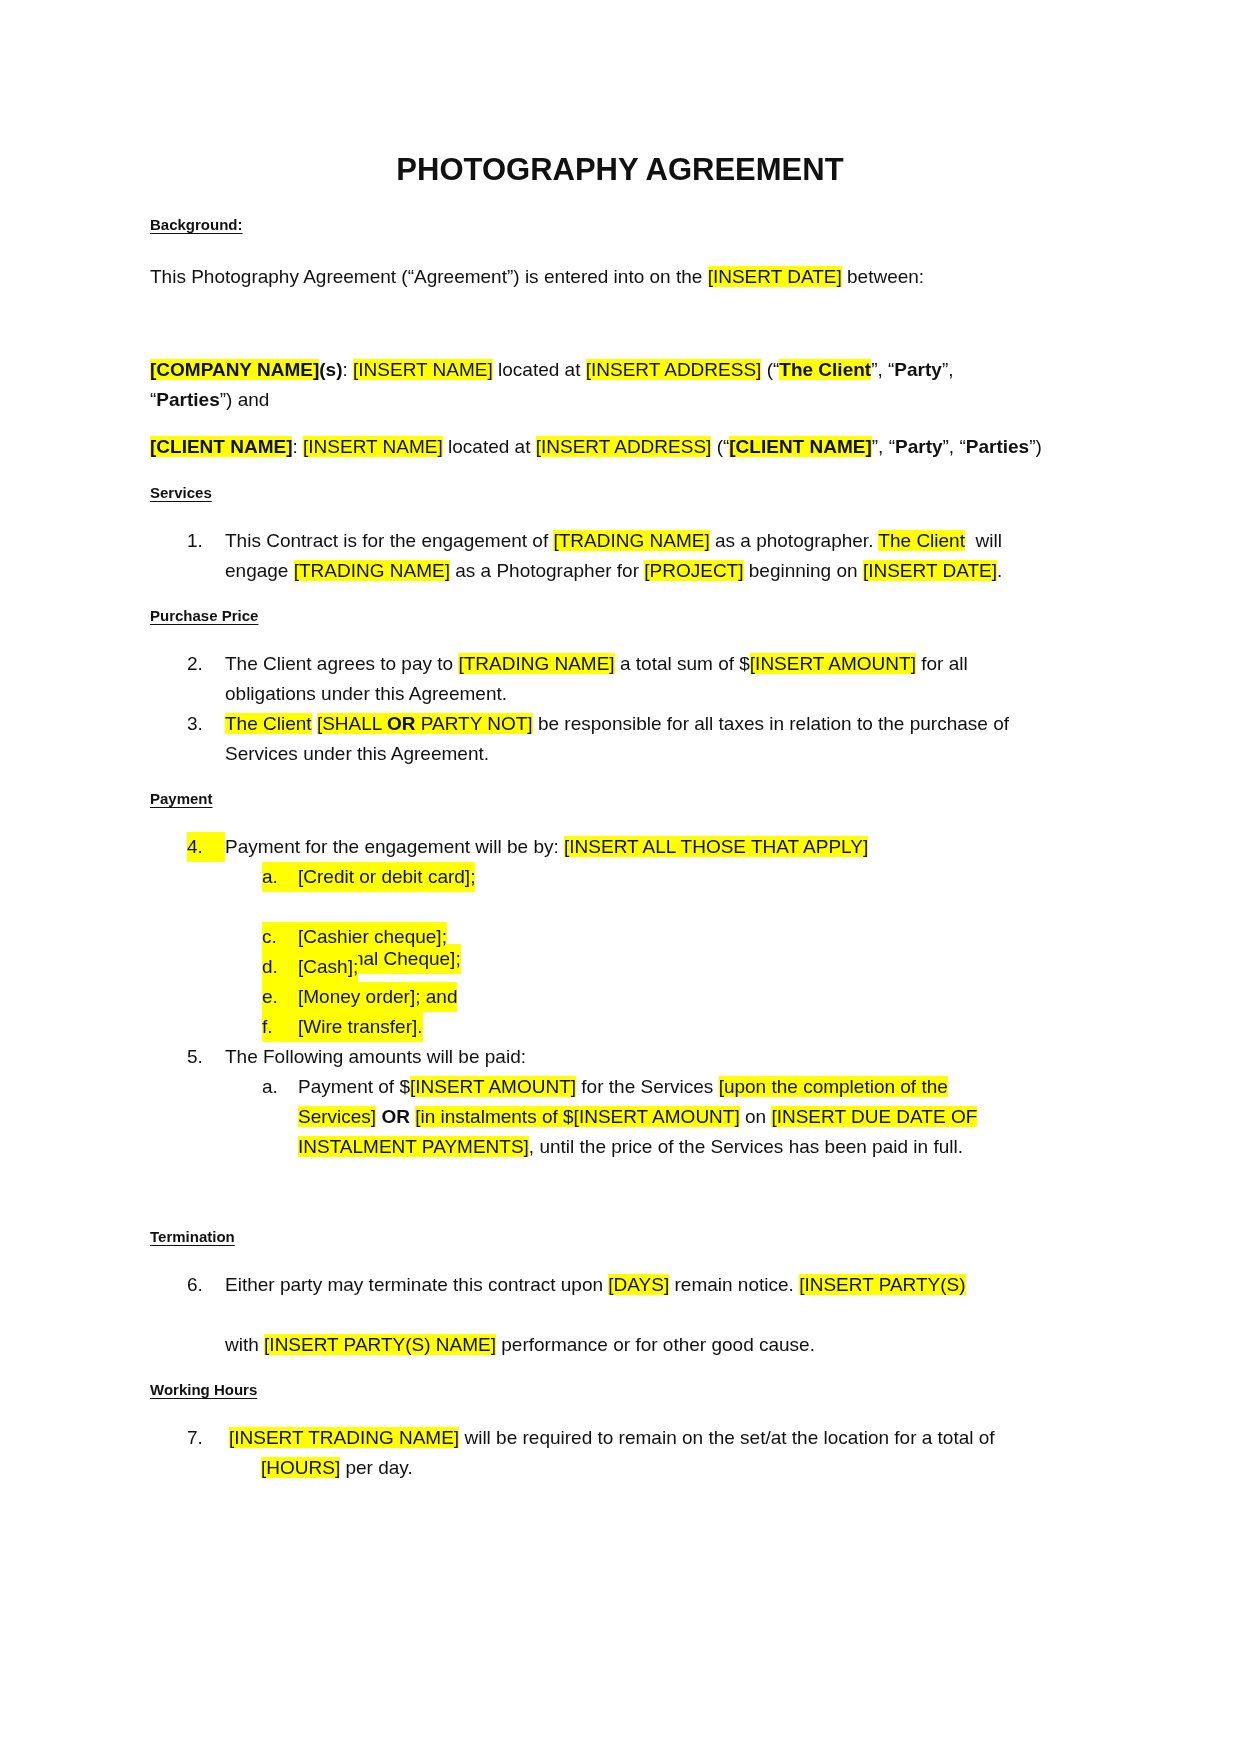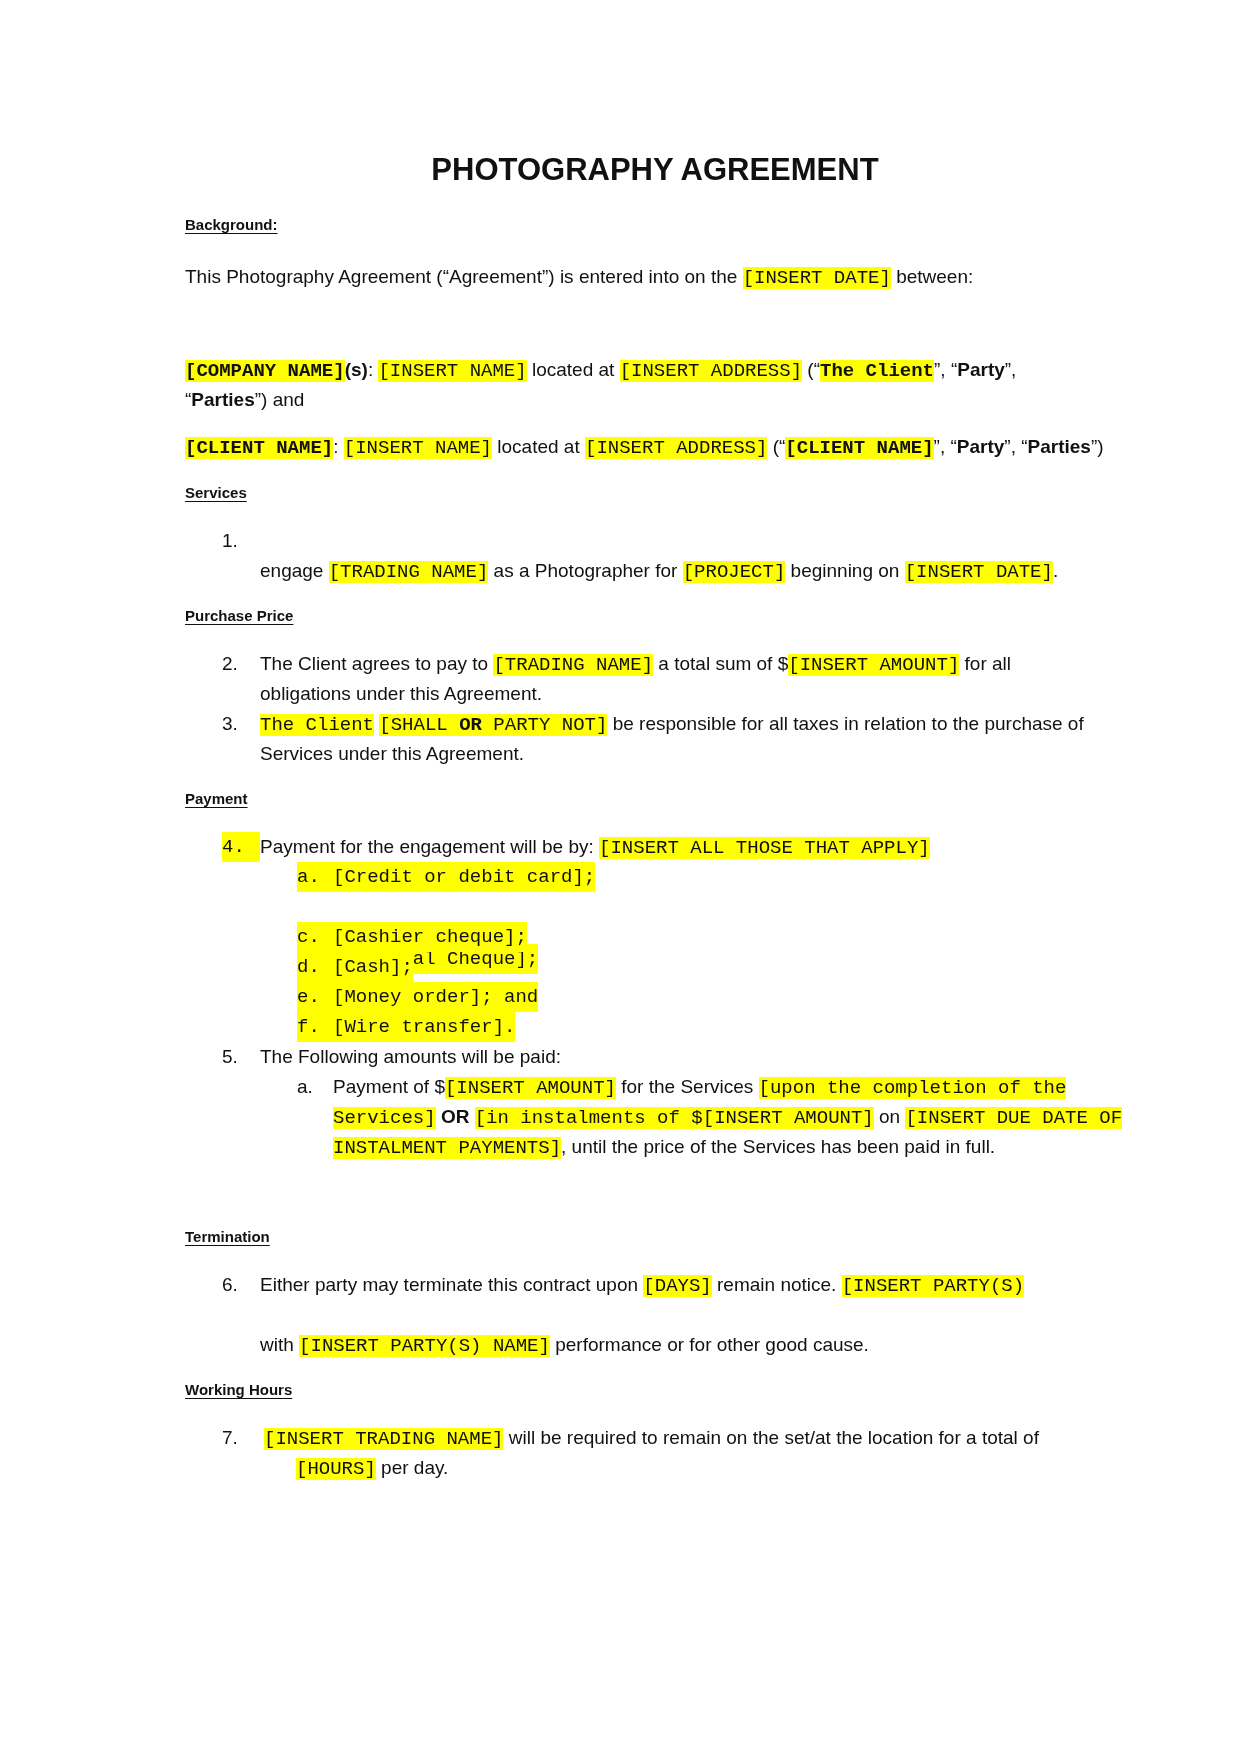--- a/index.html
+++ b/index.html
@@ -1,24 +1,24 @@
 <!DOCTYPE html>
 <html><head>
 <meta charset="utf-8">
 <style>
   html, body { margin:0; padding:0; background:#ffffff; }
   body { width:1240px; height:1754px; position:relative; overflow:hidden;
          font-family:"Liberation Sans", sans-serif; color:#111; }
-  .page { position:absolute; left:0; top:0; width:1024px; height:1754px;margin-left:35px; }
+  .page { position:absolute; left:0; top:0; width:1024px; height:1754px; }
   .title { position:absolute; top:152px; left:0; width:1240px; text-align:center;
            font-size:31px; font-weight:bold; letter-spacing:0px; }
   .heading { position:absolute; left:150px; font-size:15px; font-weight:bold;
              text-decoration:underline; text-underline-offset:3px; }
   .line { position:absolute; font-size:19px; white-space:nowrap; line-height:30px; }
-  .hl { background:#ffff00;font-family:Liberation Mono, monospace; }
+  .hl { background:#ffff00; }
   .b { font-weight:bold; }
   .num { position:absolute; font-size:19px; line-height:30px; }
 </style>
 </head>
 <body>
 
 <div class="page">
 
   <div class="title">PHOTOGRAPHY AGREEMENT</div>
 
@@ -33,20 +33,23 @@
   <div class="line" style="left:150px; top:385px;">
     <span>“</span><span class="b">Parties</span><span>”) and</span>
   </div>
 
   <div class="line" style="left:150px; top:432px;">
     <span class="hl b">[CLIENT NAME]</span><span>: </span><span class="hl">[INSERT NAME]</span><span> located at </span><span class="hl">[INSERT ADDRESS]</span><span> (“</span><span class="hl b">[CLIENT NAME]</span><span>”, “</span><span class="b">Party</span><span>”, “</span><span class="b">Parties</span><span>”)</span>
   </div>
 
   <div class="heading" style="top:484px;">Services</div>
   <div class="num" style="left:187px; top:526px;">1.</div>
+  <div class="line" style="left:225px; top:526px;">
+    <span>This Contract is for the engagement of </span><span class="hl">[TRADING NAME]</span><span> as a photographer. </span><span class="hl">The Client</span><span style="white-space:pre">  will</span>
+  </div>
   <div class="line" style="left:225px; top:556px;">
     <span>engage </span><span class="hl">[TRADING NAME]</span><span> as a Photographer for </span><span class="hl">[PROJECT]</span><span> beginning on </span><span class="hl">[INSERT DATE]</span><span>.</span>
   </div>
 
   <div class="heading" style="top:607px;">Purchase Price</div>
   <div class="num" style="left:187px; top:649px;">2.</div>
   <div class="line" style="left:225px; top:649px;">
     <span>The Client agrees to pay to </span><span class="hl">[TRADING NAME]</span><span> a total sum of $</span><span class="hl">[INSERT AMOUNT]</span><span> for all</span>
   </div>
   <div class="line" style="left:225px; top:679px;">obligations under this Agreement.</div>

